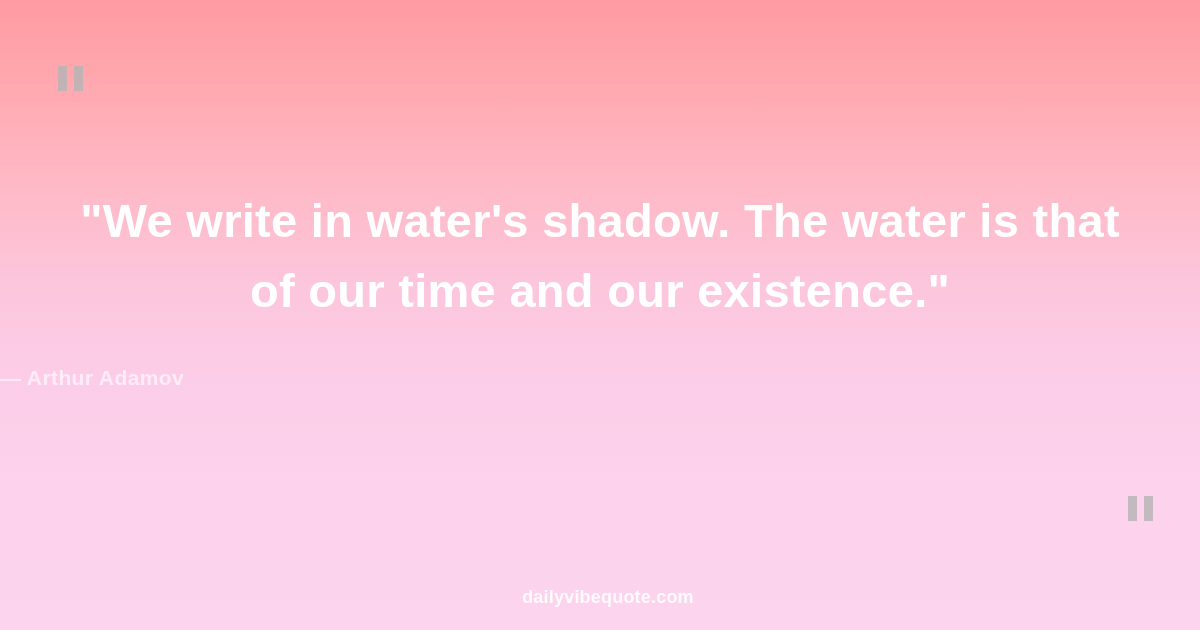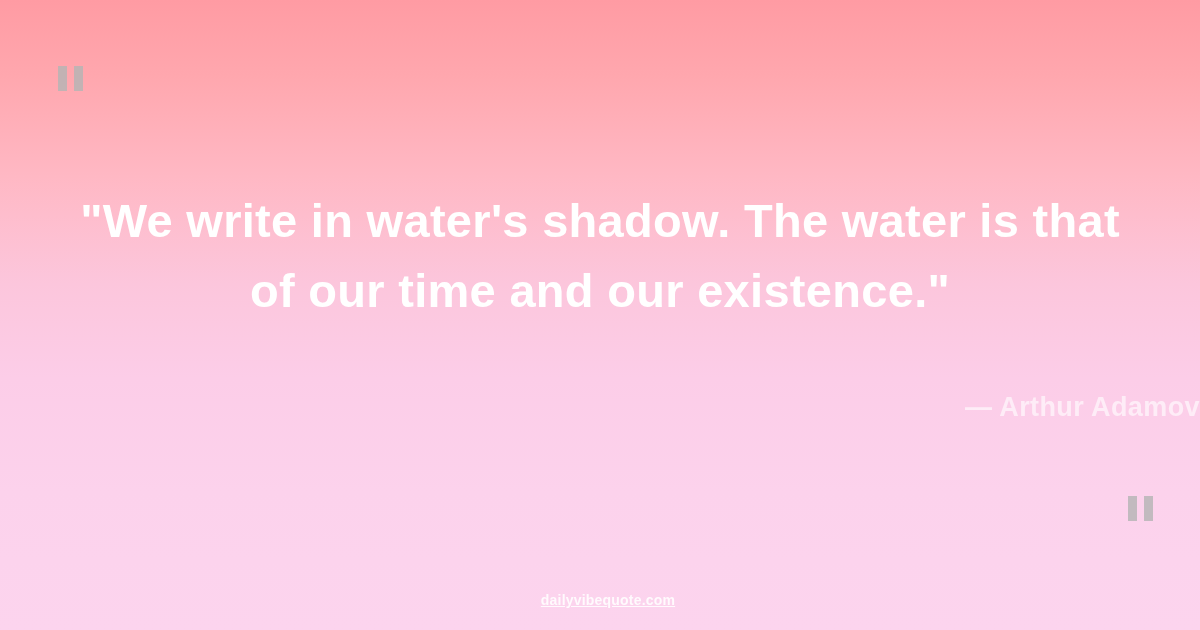--- a/index.html
+++ b/index.html
@@ -73,40 +73,38 @@
     letter-spacing: 0.3px;
     white-space: pre-wrap;
   }
 
   
   #quote-author {
     position: absolute;
     left: 0;
     right: 0;
     top: 366px;
-    text-align: right;
+    text-align: left;
     color: rgba(255, 255, 255, 0.62);
-    font-size: 27px;
+    font-size: 21px;
     font-weight: bold;
     letter-spacing: 0.4px;
-    margin-top: 26px;
   }
 
   
   #site-footer {
     position: absolute;
     left: 16px;
     right: 0;
     bottom: 22px;
     text-align: center;
     color: rgba(255, 255, 255, 0.88);
-    font-size: 14px;
+    font-size: 18px;
     font-weight: bold;
     letter-spacing: 0.2px;
-    text-decoration: underline;
   }
 </style>
 </head>
 <body>
 
 <div id="quote-card">
 
   <div class="quote-glyph" id="quote-mark-open">
     <span class="bar"></span>
     <span class="bar"></span>

